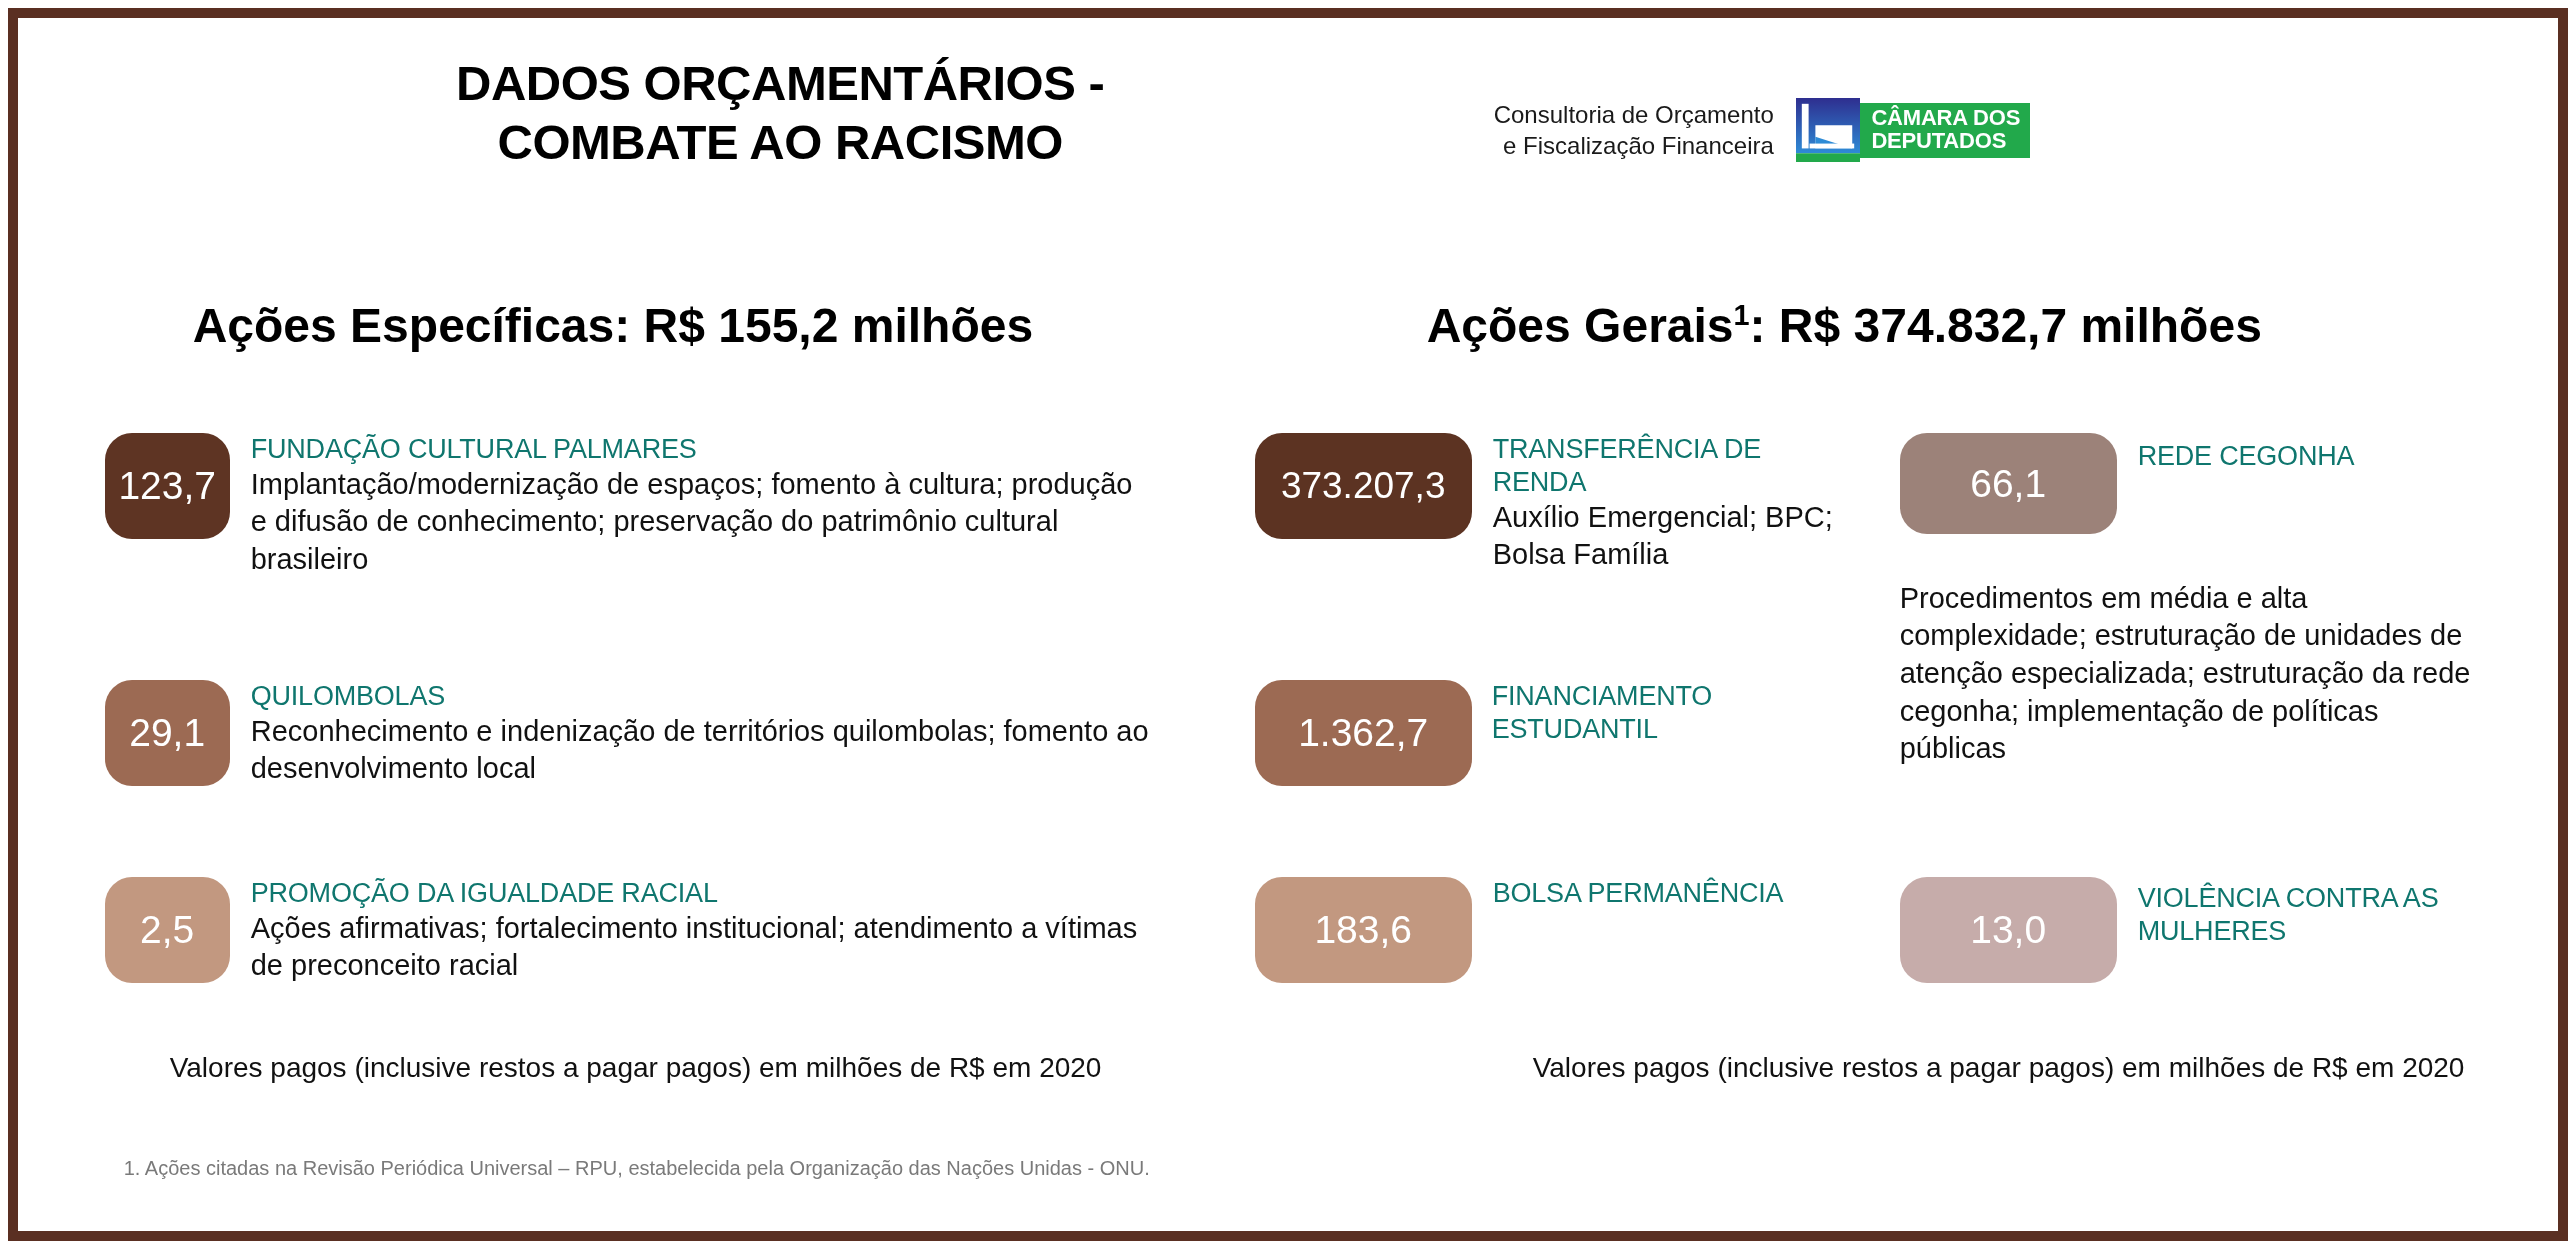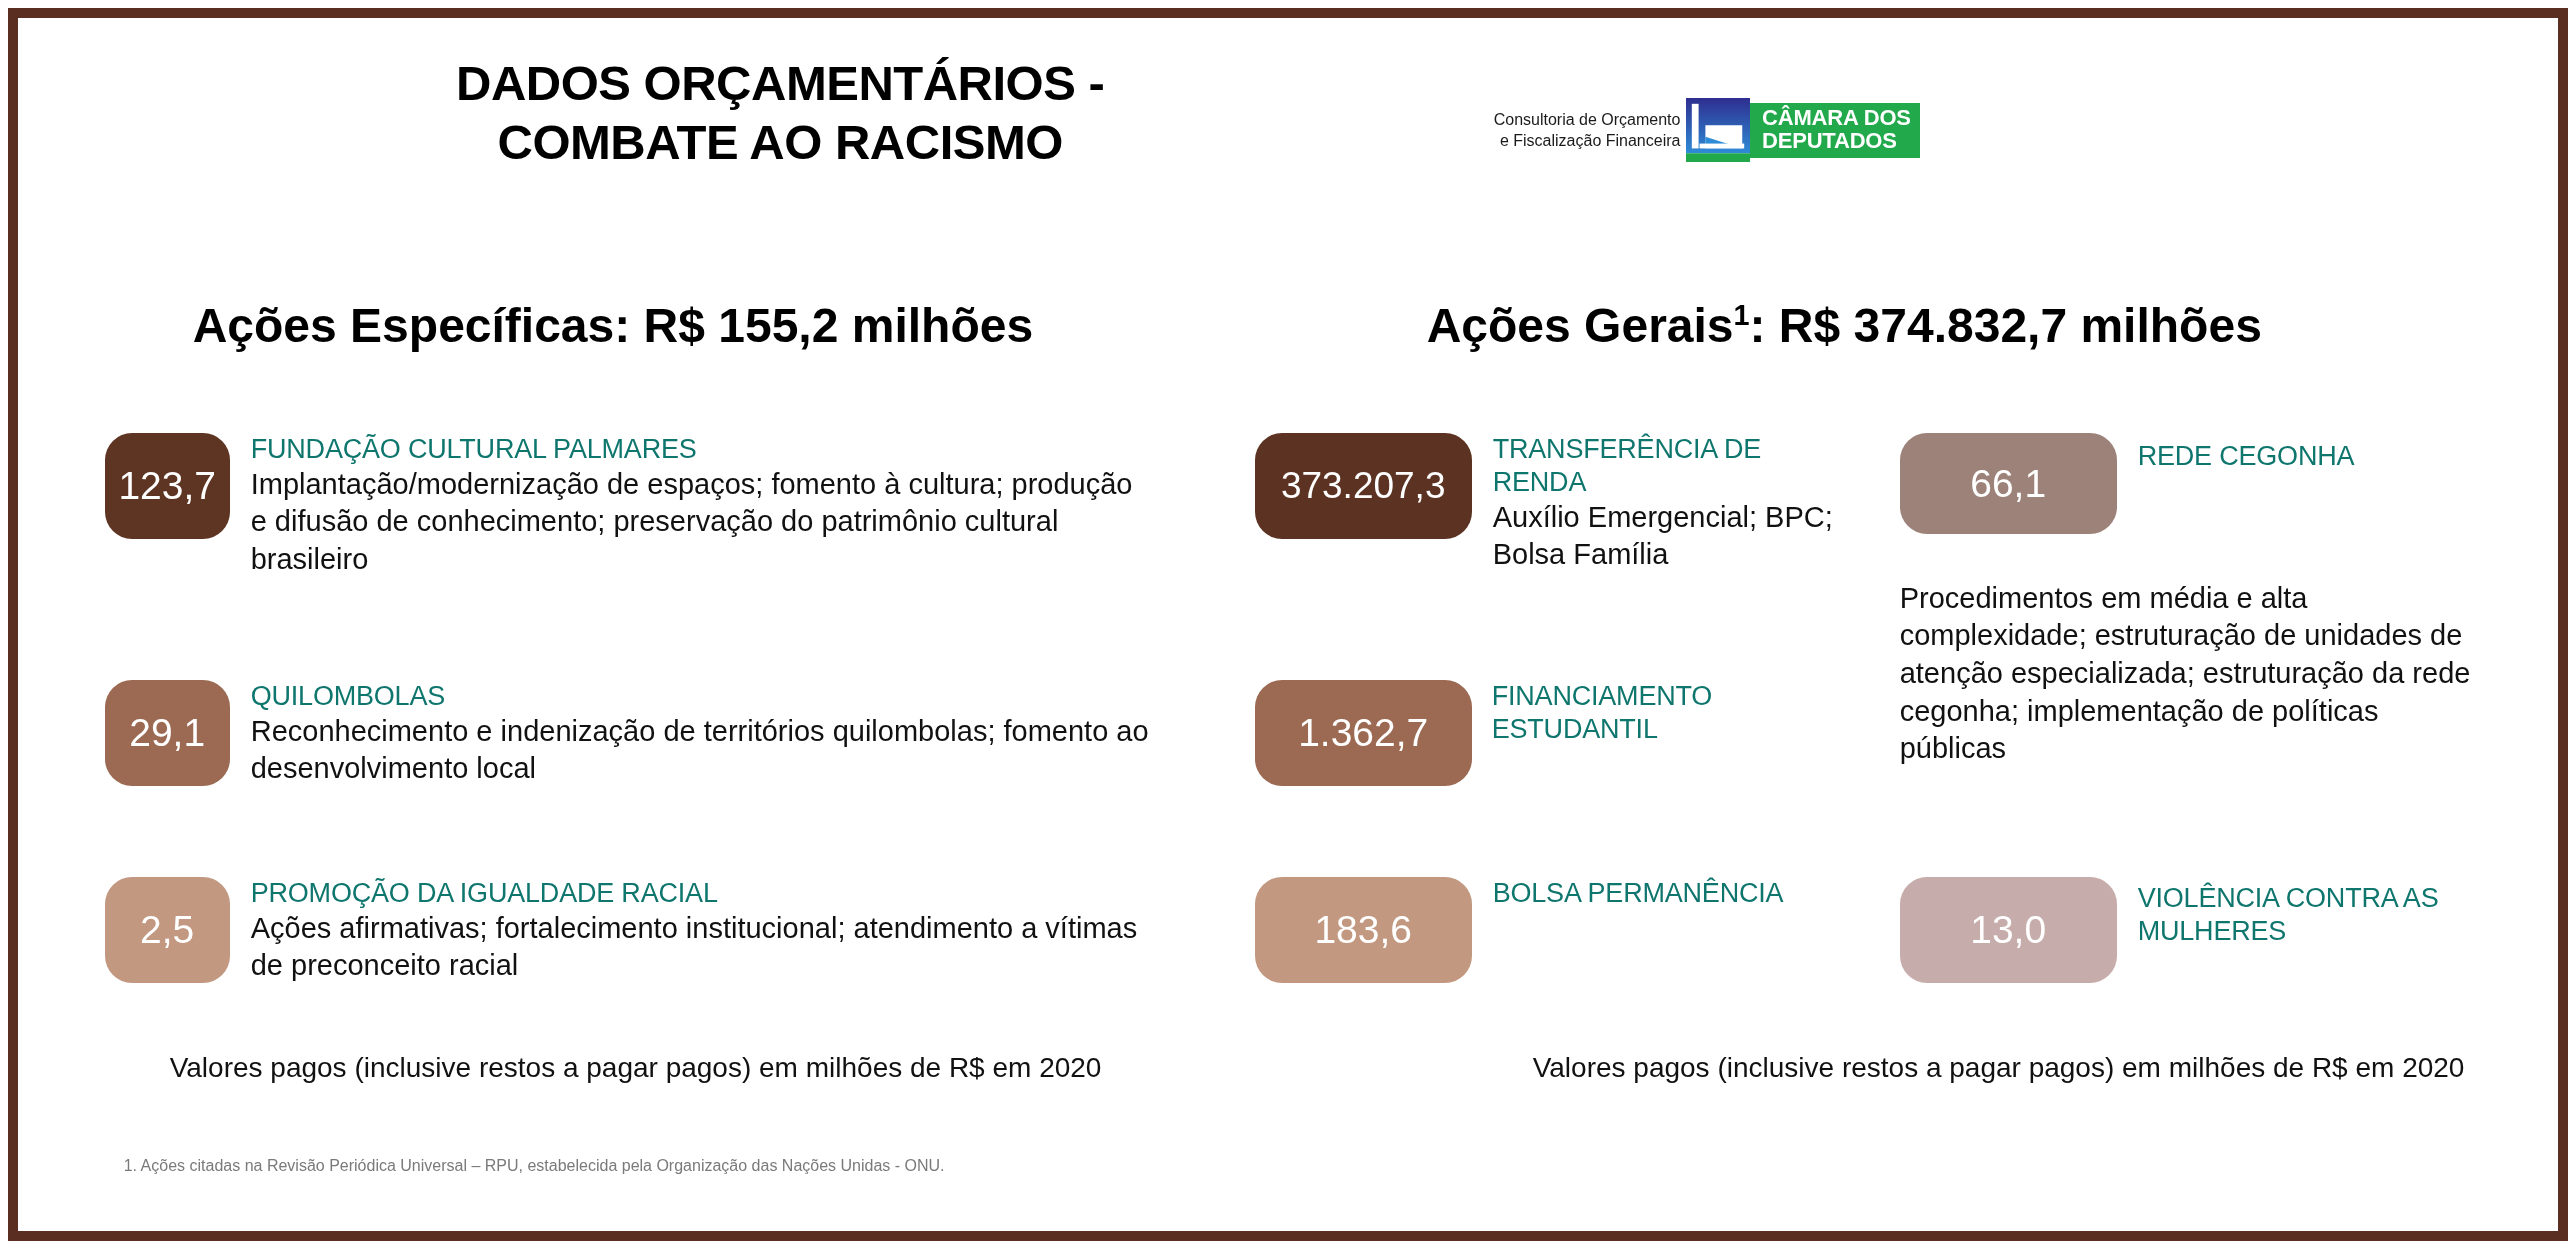--- a/index.html
+++ b/index.html
@@ -55,25 +55,25 @@
 
   .logo {
     position: absolute;
     left: 1486px;
     top: 85px;
     display: flex;
     align-items: center;
     height: 75px;
   }
   .logo-text {
-    font-size: 16px;
+    font-size: 24px;
     line-height: 1.32;
     color: #1a1a1a;
     text-align: right;
-    padding-right: 6px;
+    padding-right: 22px;
     white-space: nowrap;
   }
   .logo-mark {
     display: flex;
     align-items: center;
     height: 64px;
   }
   .logo-building {
     width: 64px;
     height: 64px;
@@ -182,21 +182,21 @@
     color: #111111;
     white-space: nowrap;
   }
   #caption-left  { left: 162px;  top: 1044px; }
   #caption-right { left: 1525px; top: 1044px; }
 
   .footnote {
     position: absolute;
     left: 116px;
     top: 1149px;
-    font-size: 16px;
+    font-size: 20px;
     color: #7a7a7a;
     white-space: nowrap;
   }
 </style>
 </head>
 <body>
 
 <div id="poster">
   <div class="frame"></div>
   <div class="inner">

